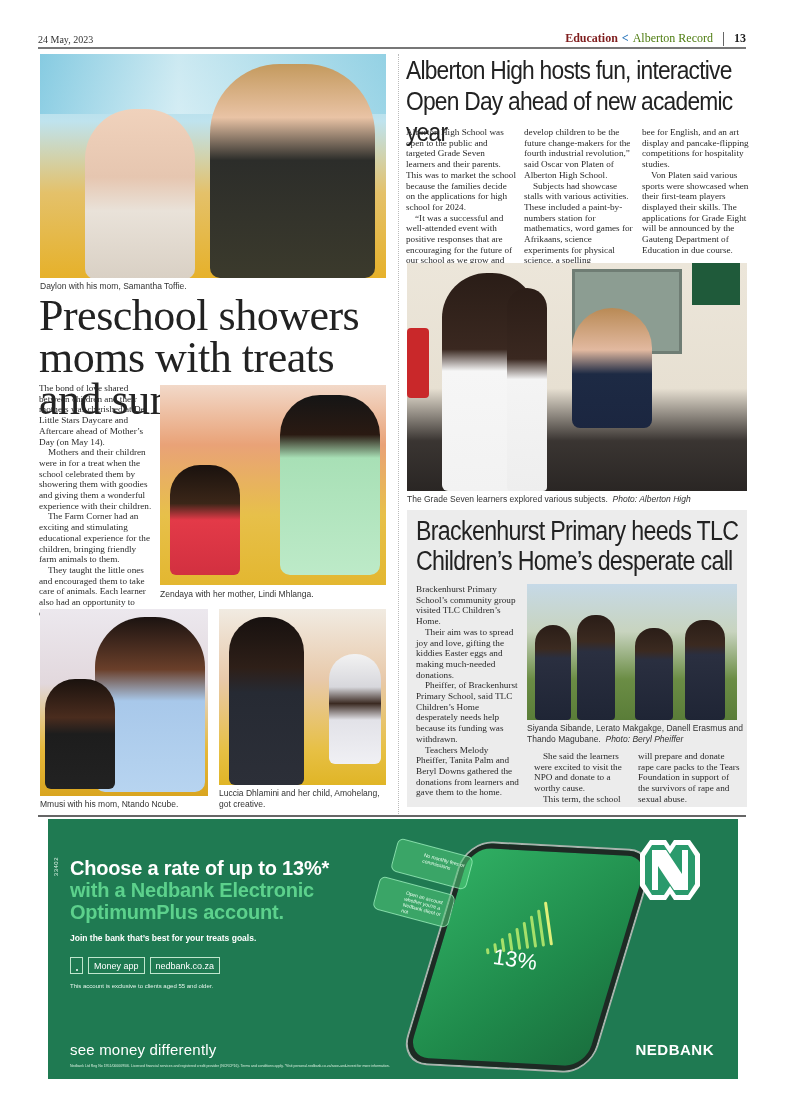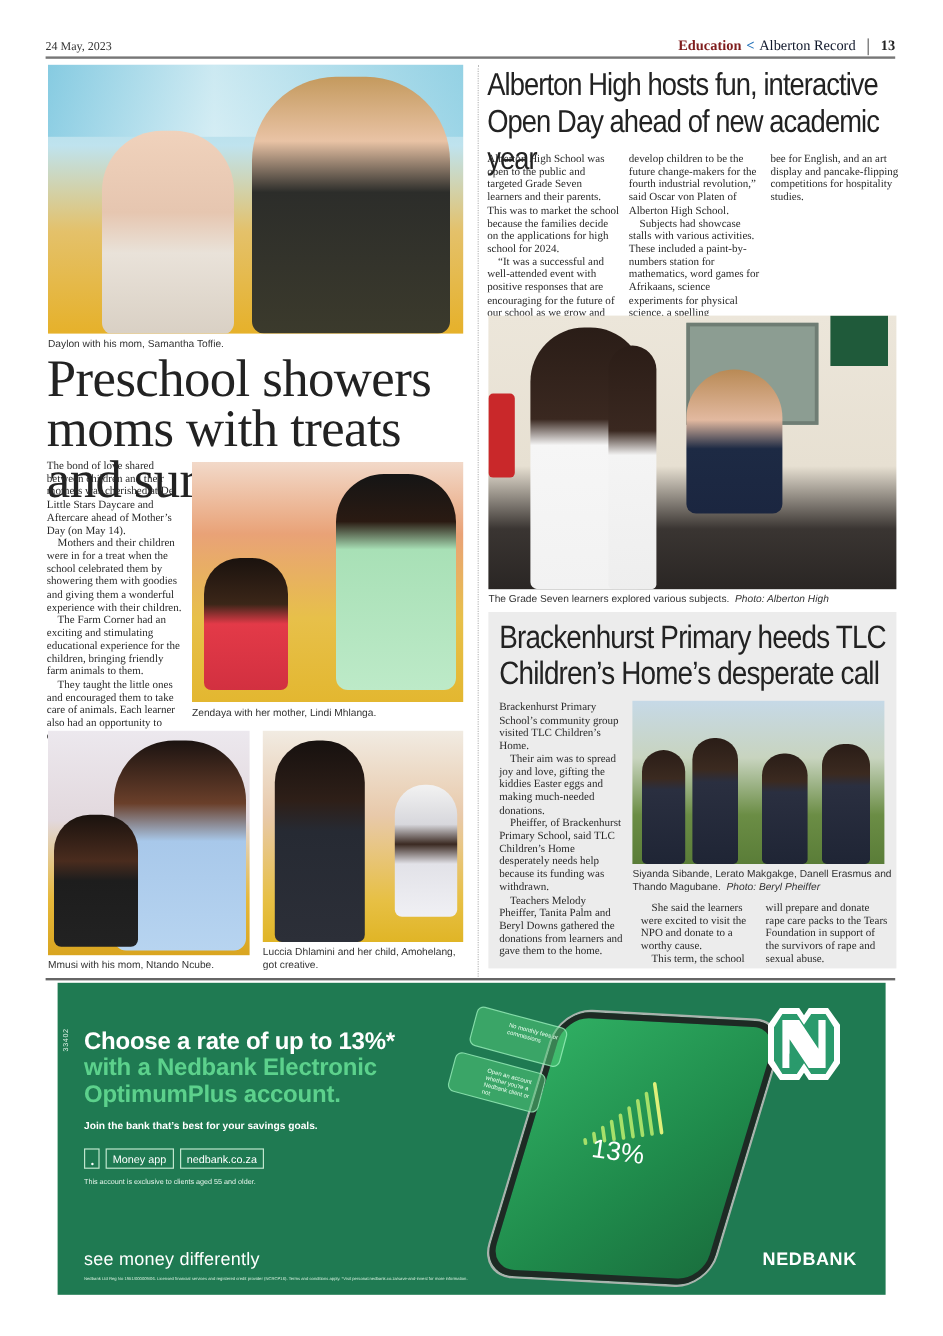--- a/index.html
+++ b/index.html
@@ -6,21 +6,21 @@
   html, body { width: 786px; height: 1113px; background: #ffffff; overflow: hidden; }
   body { position: relative; font-family: "Liberation Serif", serif; color: #222; }
 
   .abs { position: absolute; }
 
   
   .hdr-date { left: 38px; top: 34px; font-size: 10px; color: #333; }
   .hdr-right { right: 40px; top: 31px; font-size: 12px; display: flex; align-items: center; gap: 4px; }
   .hdr-section { color: #7f1d1d; font-weight: bold; }
   .hdr-lt { color: #1f6fb8; font-weight: bold; }
-  .hdr-paper { color: #0f172a; }
+  .hdr-paper { color: #4d7c0f; }
   .hdr-sep { width: 1px; height: 14px; background: #666; margin: 0 6px; }
   .hdr-page { font-weight: bold; color: #222; }
   .hdr-rule { left: 38px; right: 40px; top: 47px; height: 1.5px; background: #777; }
 
   
   .photo { overflow: hidden; }
   .ph-daylon { left: 40px; top: 54px; width: 346px; height: 224px;
     background: linear-gradient(180deg, #9ed4e4 0%, #bfe3ee 30%, #e4c16a 62%, #e6b12a 100%); }
   .ph-daylon .kid { position:absolute; left: 45px; top: 55px; width: 110px; height: 170px; border-radius: 50px 50px 10px 10px; background: linear-gradient(180deg,#f0d2bc 0%,#e6c6b0 40%,#e9e2d9 60%,#d9d0c4 100%); }
   .ph-daylon .mom { position:absolute; left: 170px; top: 10px; width: 165px; height: 214px; border-radius: 70px 70px 10px 10px; background: linear-gradient(180deg,#c49a5e 0%,#e9c3a5 25%,#2c2d2a 45%,#3b3a2c 100%); }
@@ -131,20 +131,21 @@
 <div class="abs body col-a1">
   <p class="first">Alberton High School was open to the public and targeted Grade Seven learners and their parents. This was to market the school because the families decide on the applications for high school for 2024.</p>
   <p>“It was a successful and well-attended event with positive responses that are encouraging for the future of our school as we grow and</p>
 </div>
 <div class="abs body col-a2">
   <p class="first">develop children to be the future change-makers for the fourth industrial revolution,” said Oscar von Platen of Alberton High School.</p>
   <p>Subjects had showcase stalls with various activities. These included a paint-by-numbers station for mathematics, word games for Afrikaans, science experiments for physical science, a spelling</p>
 </div>
 <div class="abs body col-a3">
   <p class="first">bee for English, and an art display and pancake-flipping competitions for hospitality studies.</p>
+  <p>Von Platen said various sports were showcased when their first-team players displayed their skills. The applications for Grade Eight will be announced by the Gauteng Department of Education in due course.</p>
 </div>
 
 <div class="abs photo ph-grade7">
   <div class="board"></div>
   <div class="poster"></div>
   <div class="ext"></div>
   <div class="teacher"></div>
   <div class="boy1"></div>
   <div class="boy2"></div>
 </div>
@@ -210,21 +211,21 @@
 <div class="abs body col-t3">
   <p class="first">will prepare and donate rape care packs to the Tears Foundation in support of the survivors of rape and sexual abuse.</p>
 </div>
 
 <div class="abs bottom-rule"></div>
 
 <div class="abs ad">
   <div class="abs ad-code">33402</div>
   <div class="abs ad-h1">Choose a rate of up to 13%*</div>
   <div class="abs ad-h2">with a Nedbank Electronic OptimumPlus account.</div>
-  <div class="abs ad-sub">Join the bank that’s best for your savings goals.</div>
+  <div class="abs ad-sub">Join the bank that’s best for your treats goals.</div>
   <div class="abs ad-pills">
     <span class="pill pill-phone"></span>
     <span class="pill">Money app</span>
     <span class="pill">nedbank.co.za</span>
   </div>
   <div class="abs ad-small">This account is exclusive to clients aged 55 and older.</div>
 
   <div class="abs phone">
     <div class="phone-body"></div>
     <div class="bars">

